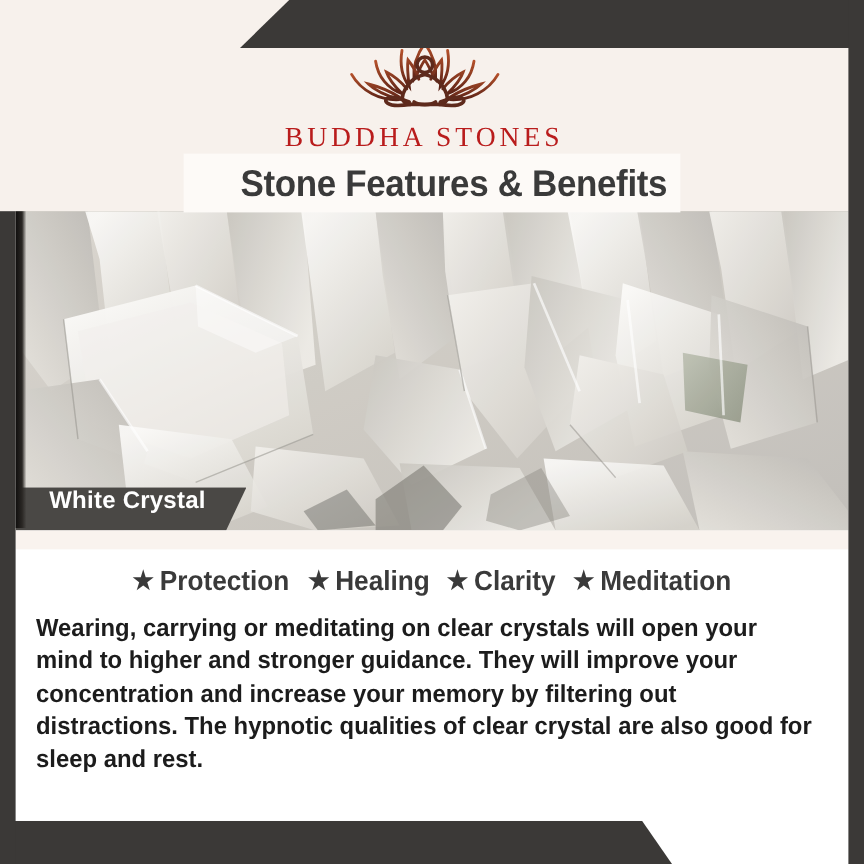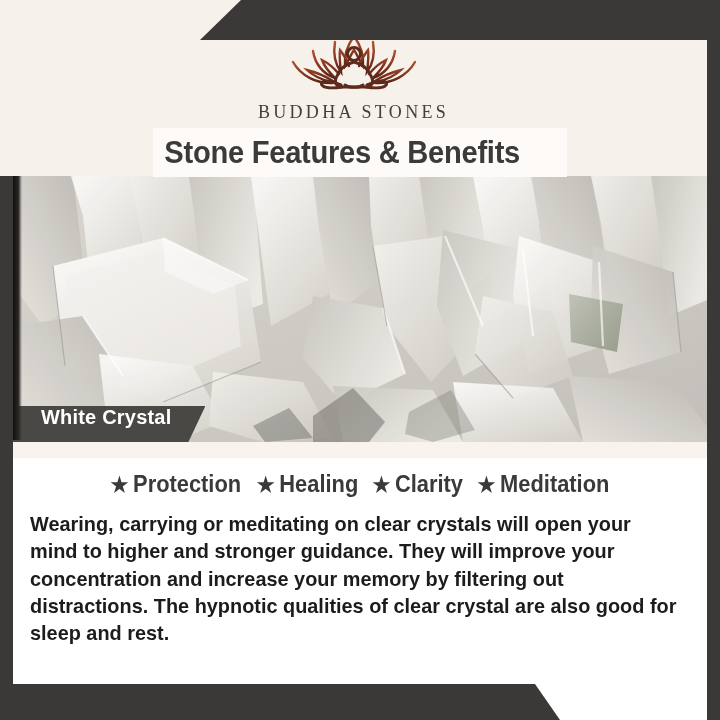--- a/index.html
+++ b/index.html
@@ -50,30 +50,30 @@
     z-index: 1;
   }
   .logo-wrap {
     position: absolute; top: 26px; left: 0; width: 707px;
     display: flex; flex-direction: column; align-items: center;
   }
   .logo-mark { width: 150px; height: 72px; display: block; }
   .brand-name {
     margin-top: 4px;
     font-family: "Liberation Serif", serif;
-    font-size: 18px; letter-spacing: 3.3px;
-    color: #404040; font-weight: 400;
+    font-size: 23px; letter-spacing: 3.3px;
+    color: #b91c1c; font-weight: 400;
   }
 
   
   .title-box {
     position: absolute; top: 128px; left: 153px;
     width: 414px; height: 49px;
     background: #fdfaf7;
-    display: flex; align-items: center; justify-content: flex-start;
+    display: flex; align-items: center; justify-content: flex-end;
     z-index: 4;
   }
   .title-text {
     font-family: "Liberation Sans Narrow","Liberation Sans", sans-serif;
     font-size: 31px; font-weight: bold;
     color: #3a3a3a; letter-spacing: -0.3px;
     white-space: nowrap;
     transform: scaleX(0.94);
   }
 

